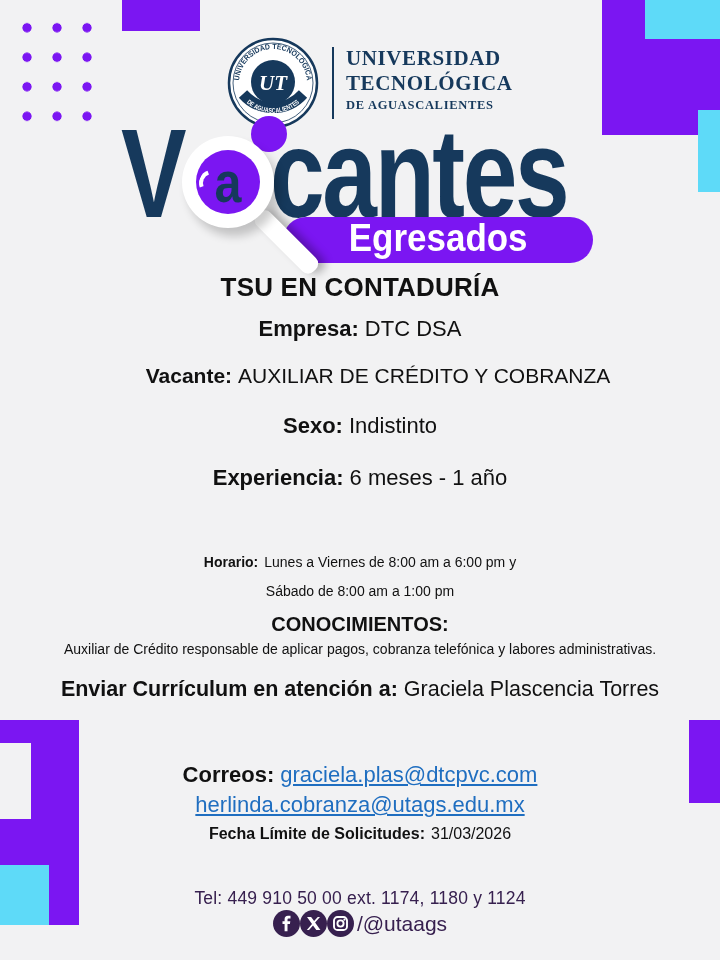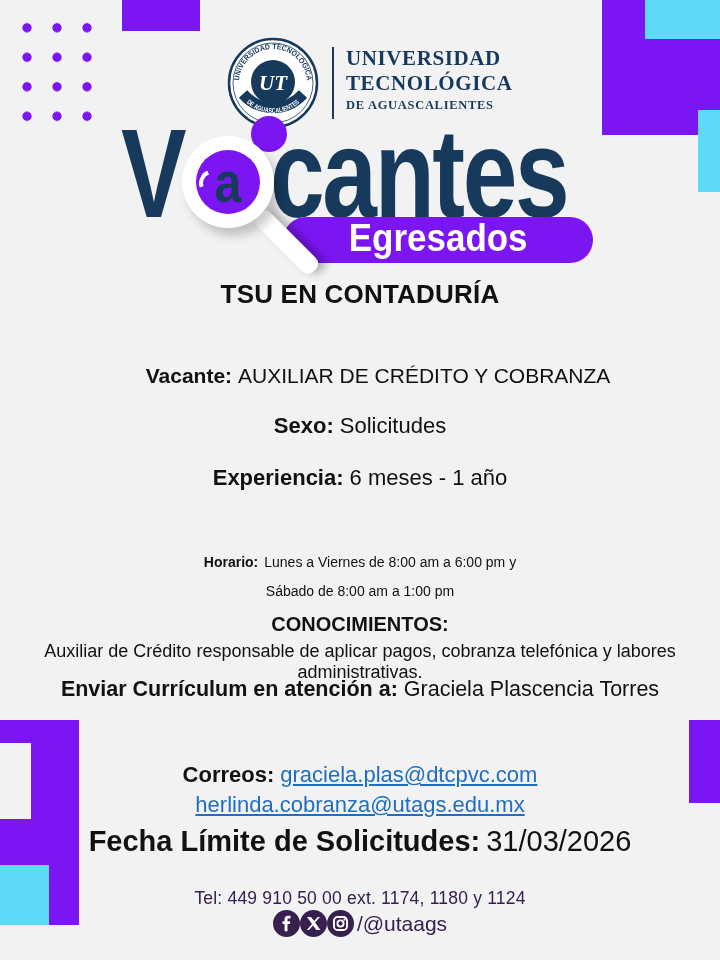--- a/index.html
+++ b/index.html
@@ -50,33 +50,33 @@
   .mag-lens{position:absolute;left:196px;top:150px;width:64px;height:64px;border-radius:50%;
     background:var(--purple);z-index:4;display:flex;align-items:center;justify-content:center;}
   .lens-a{font-size:57px;font-weight:800;color:var(--navy);line-height:1;transform:scaleX(.85);}
   .lens-highlight{position:absolute;left:3px;top:20px;width:26px;height:26px;border-radius:50%;
     border:4.5px solid transparent;border-left-color:#fff;transform:rotate(25deg);}
 
   
   .line{position:absolute;left:0;width:100%;text-align:center;color:var(--text-black);}
   .lbl{font-weight:800;}
   .val{margin-left:6px;}
-  .heading{top:279px;font-size:26px;font-weight:800;letter-spacing:.2px;}
+  .heading{top:272px;font-size:26px;font-weight:800;letter-spacing:.2px;}
   .l-empresa{top:316px;font-size:22px;}
   .l-vacante{top:364px;font-size:21px;padding-left:36px;}
   .l-sexo{top:413px;font-size:22px;}
   .l-exper{top:465px;font-size:22px;}
   .l-horario{top:548px;font-size:14px;line-height:29px;}
   .l-conoc{top:613px;font-size:20px;font-weight:800;}
-  .l-desc{top:641px;font-size:18px;}
+  .l-desc{top:641px;font-size:14px;}
   .l-enviar{top:677px;font-size:21.5px;}
   .l-correos{top:760px;font-size:22px;line-height:30px;}
   .email{color:var(--link-blue);text-decoration:underline;cursor:pointer;}
   .email1{margin-left:6px;}
-  .l-fecha{top:825px;font-size:29px;}
+  .l-fecha{top:825px;font-size:16px;}
   .l-tel{top:888px;font-size:17.5px;color:var(--footer-purple);font-weight:500;letter-spacing:.2px;}
   .l-social{top:910px;display:flex;justify-content:center;align-items:center;gap:0;
     color:var(--footer-purple);}
   .sc{width:27px;height:27px;border-radius:50%;background:var(--footer-purple);
     display:flex;align-items:center;justify-content:center;cursor:pointer;}
   .handle-text{font-size:21px;font-weight:500;margin-left:3px;}
 </style>
 </head>
 <body>
 
@@ -127,27 +127,30 @@
   <div class="lens-bump"></div>
   <div class="mag-handle"></div>
   <div class="mag-disc"></div>
   <div class="mag-lens">
     <span class="lens-a">a</span>
     <span class="lens-highlight"></span>
   </div>
 
   <div class="line heading">TSU EN CONTADURÍA</div>
 
+  <div class="line l-empresa">
+    <span class="lbl">Empresa:</span><span class="val">DTC DSA</span>
+  </div>
 
   <div class="line l-vacante">
     <span class="lbl">Vacante:</span><span class="val">AUXILIAR DE CRÉDITO Y COBRANZA</span>
   </div>
 
   <div class="line l-sexo">
-    <span class="lbl">Sexo:</span><span class="val">Solicitudes</span>
+    <span class="lbl">Sexo:</span><span class="val">Indistinto</span>
   </div>
 
   <div class="line l-exper">
     <span class="lbl">Experiencia:</span><span class="val">6 meses - 1 año</span>
   </div>
 
   <div class="line l-horario">
     <div>
       <span class="lbl">Horario:</span><span class="val">Lunes a Viernes de 8:00 am a 6:00 pm y</span>
     </div>

